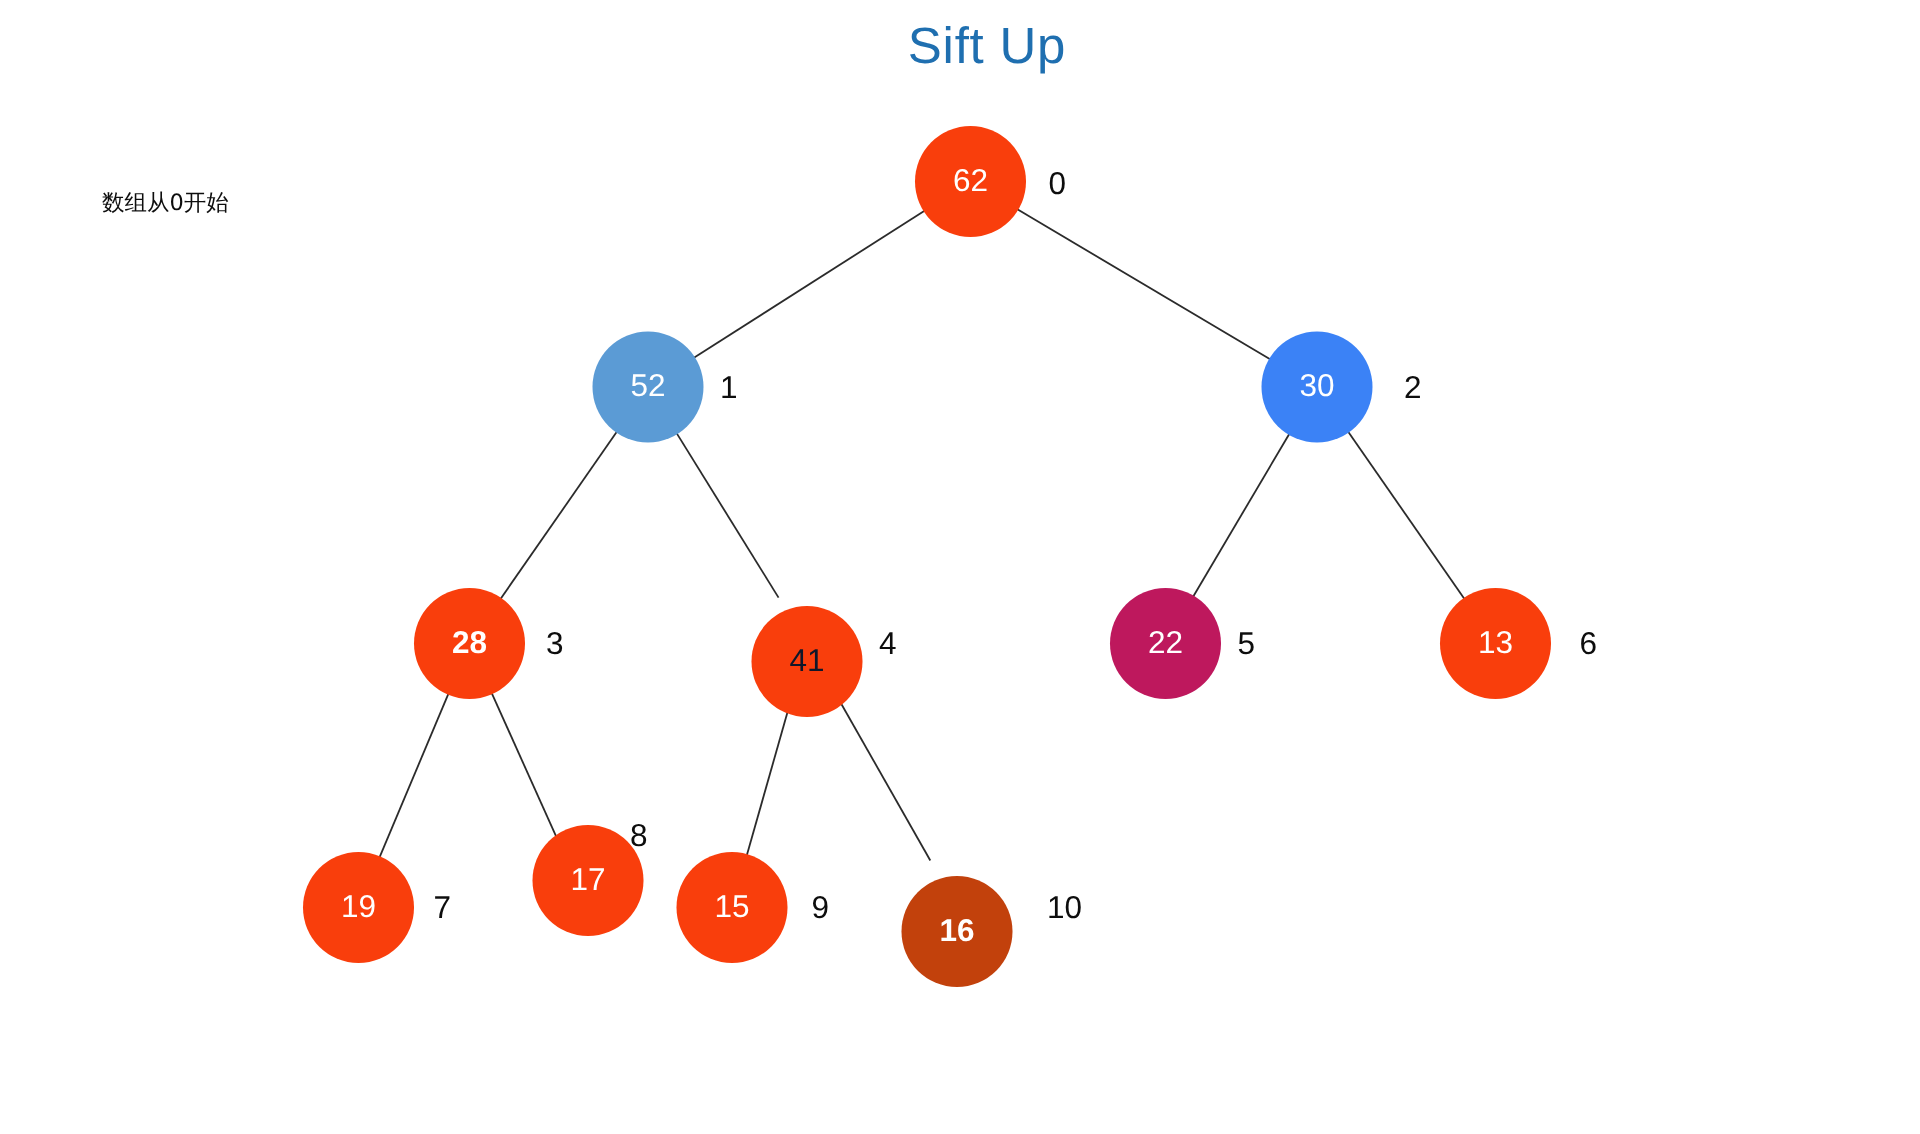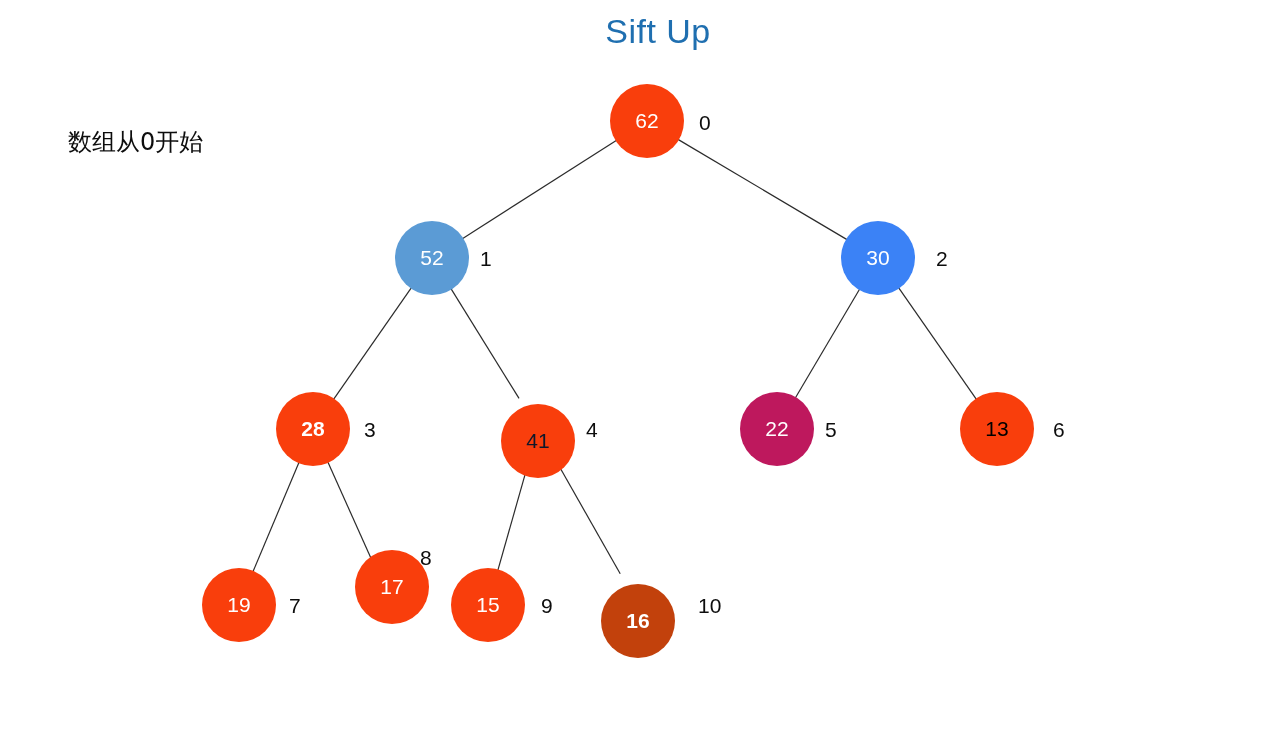--- a/index.html
+++ b/index.html
@@ -28,21 +28,21 @@
     font-size: 34px;
     font-weight: 400;
     color: #1F6FB0;
     letter-spacing: 0.5px;
     font-family: "Liberation Sans", sans-serif;
   }
   #note {
     position: absolute;
     left: 50px;
     top: 126px;
-    font-size: 24px;
+    font-size: 15px;
     color: #0d0d0d;
     font-family: "DejaVu Sans", sans-serif;
     white-space: nowrap;
   }
   #edges {
     position: absolute;
     left: 0;
     top: 0;
     width: 1280px;
     height: 756px;
@@ -96,21 +96,21 @@
       <div class="node" style="left: 377px; top: 221px; width: 74px; height: 74px; background: rgb(91, 155, 213); color: rgb(255, 255, 255);">52</div>
       <div class="idx" style="left: 462px; top: 247px; color: rgb(13, 13, 13);">1</div>
       <div class="node" style="left: 823px; top: 221px; width: 74px; height: 74px; background: #3b82f6; color: rgb(255, 255, 255);">30</div>
       <div class="idx" style="left: 918px; top: 247px; color: rgb(13, 13, 13);">2</div>
       <div class="node" style="left: 258px; top: 392px; width: 74px; height: 74px; background: rgb(249, 62, 12); color: rgb(255, 255, 255); font-weight: bold;">28</div>
       <div class="idx" style="left: 346px; top: 418px; color: rgb(13, 13, 13);">3</div>
       <div class="node" style="left: 483px; top: 404px; width: 74px; height: 74px; background: rgb(249, 62, 12); color: #0f172a; text-align: right;">41</div>
       <div class="idx" style="left: 568px; top: 418px; color: rgb(13, 13, 13);">4</div>
       <div class="node" style="left: 722px; top: 392px; width: 74px; height: 74px; background: #be185d; color: rgb(255, 255, 255);">22</div>
       <div class="idx" style="left: 807px; top: 418px; color: rgb(13, 13, 13);">5</div>
-      <div class="node" style="left: 942px; top: 392px; width: 74px; height: 74px; background: rgb(249, 62, 12); color: #000000;">13</div>
+      <div class="node" style="left: 942px; top: 392px; width: 74px; height: 74px; background: rgb(249, 62, 12); color: #ffffff;">13</div>
       <div class="idx" style="left: 1035px; top: 418px; color: rgb(13, 13, 13);">6</div>
       <div class="node" style="left: 184px; top: 568px; width: 74px; height: 74px; background: rgb(249, 62, 12); color: rgb(255, 255, 255);">19</div>
       <div class="idx" style="left: 271px; top: 594px; color: rgb(13, 13, 13);">7</div>
       <div class="node" style="left: 337px; top: 550px; width: 74px; height: 74px; background: rgb(249, 62, 12); color: #ffffff;">17</div>
       <div class="idx" style="left: 402px; top: 546px; color: rgb(13, 13, 13);">8</div>
       <div class="node" style="left: 433px; top: 568px; width: 74px; height: 74px; background: rgb(249, 62, 12); color: rgb(255, 255, 255);">15</div>
       <div class="idx" style="left: 523px; top: 594px; color: rgb(13, 13, 13);">9</div>
       <div class="node" style="left: 583px; top: 584px; width: 74px; height: 74px; background: #c2410c; color: rgb(255, 255, 255); font-weight: bold;">16</div>
       <div class="idx" style="left: 680px; top: 594px; color: rgb(13, 13, 13);">10</div>
     </div>

